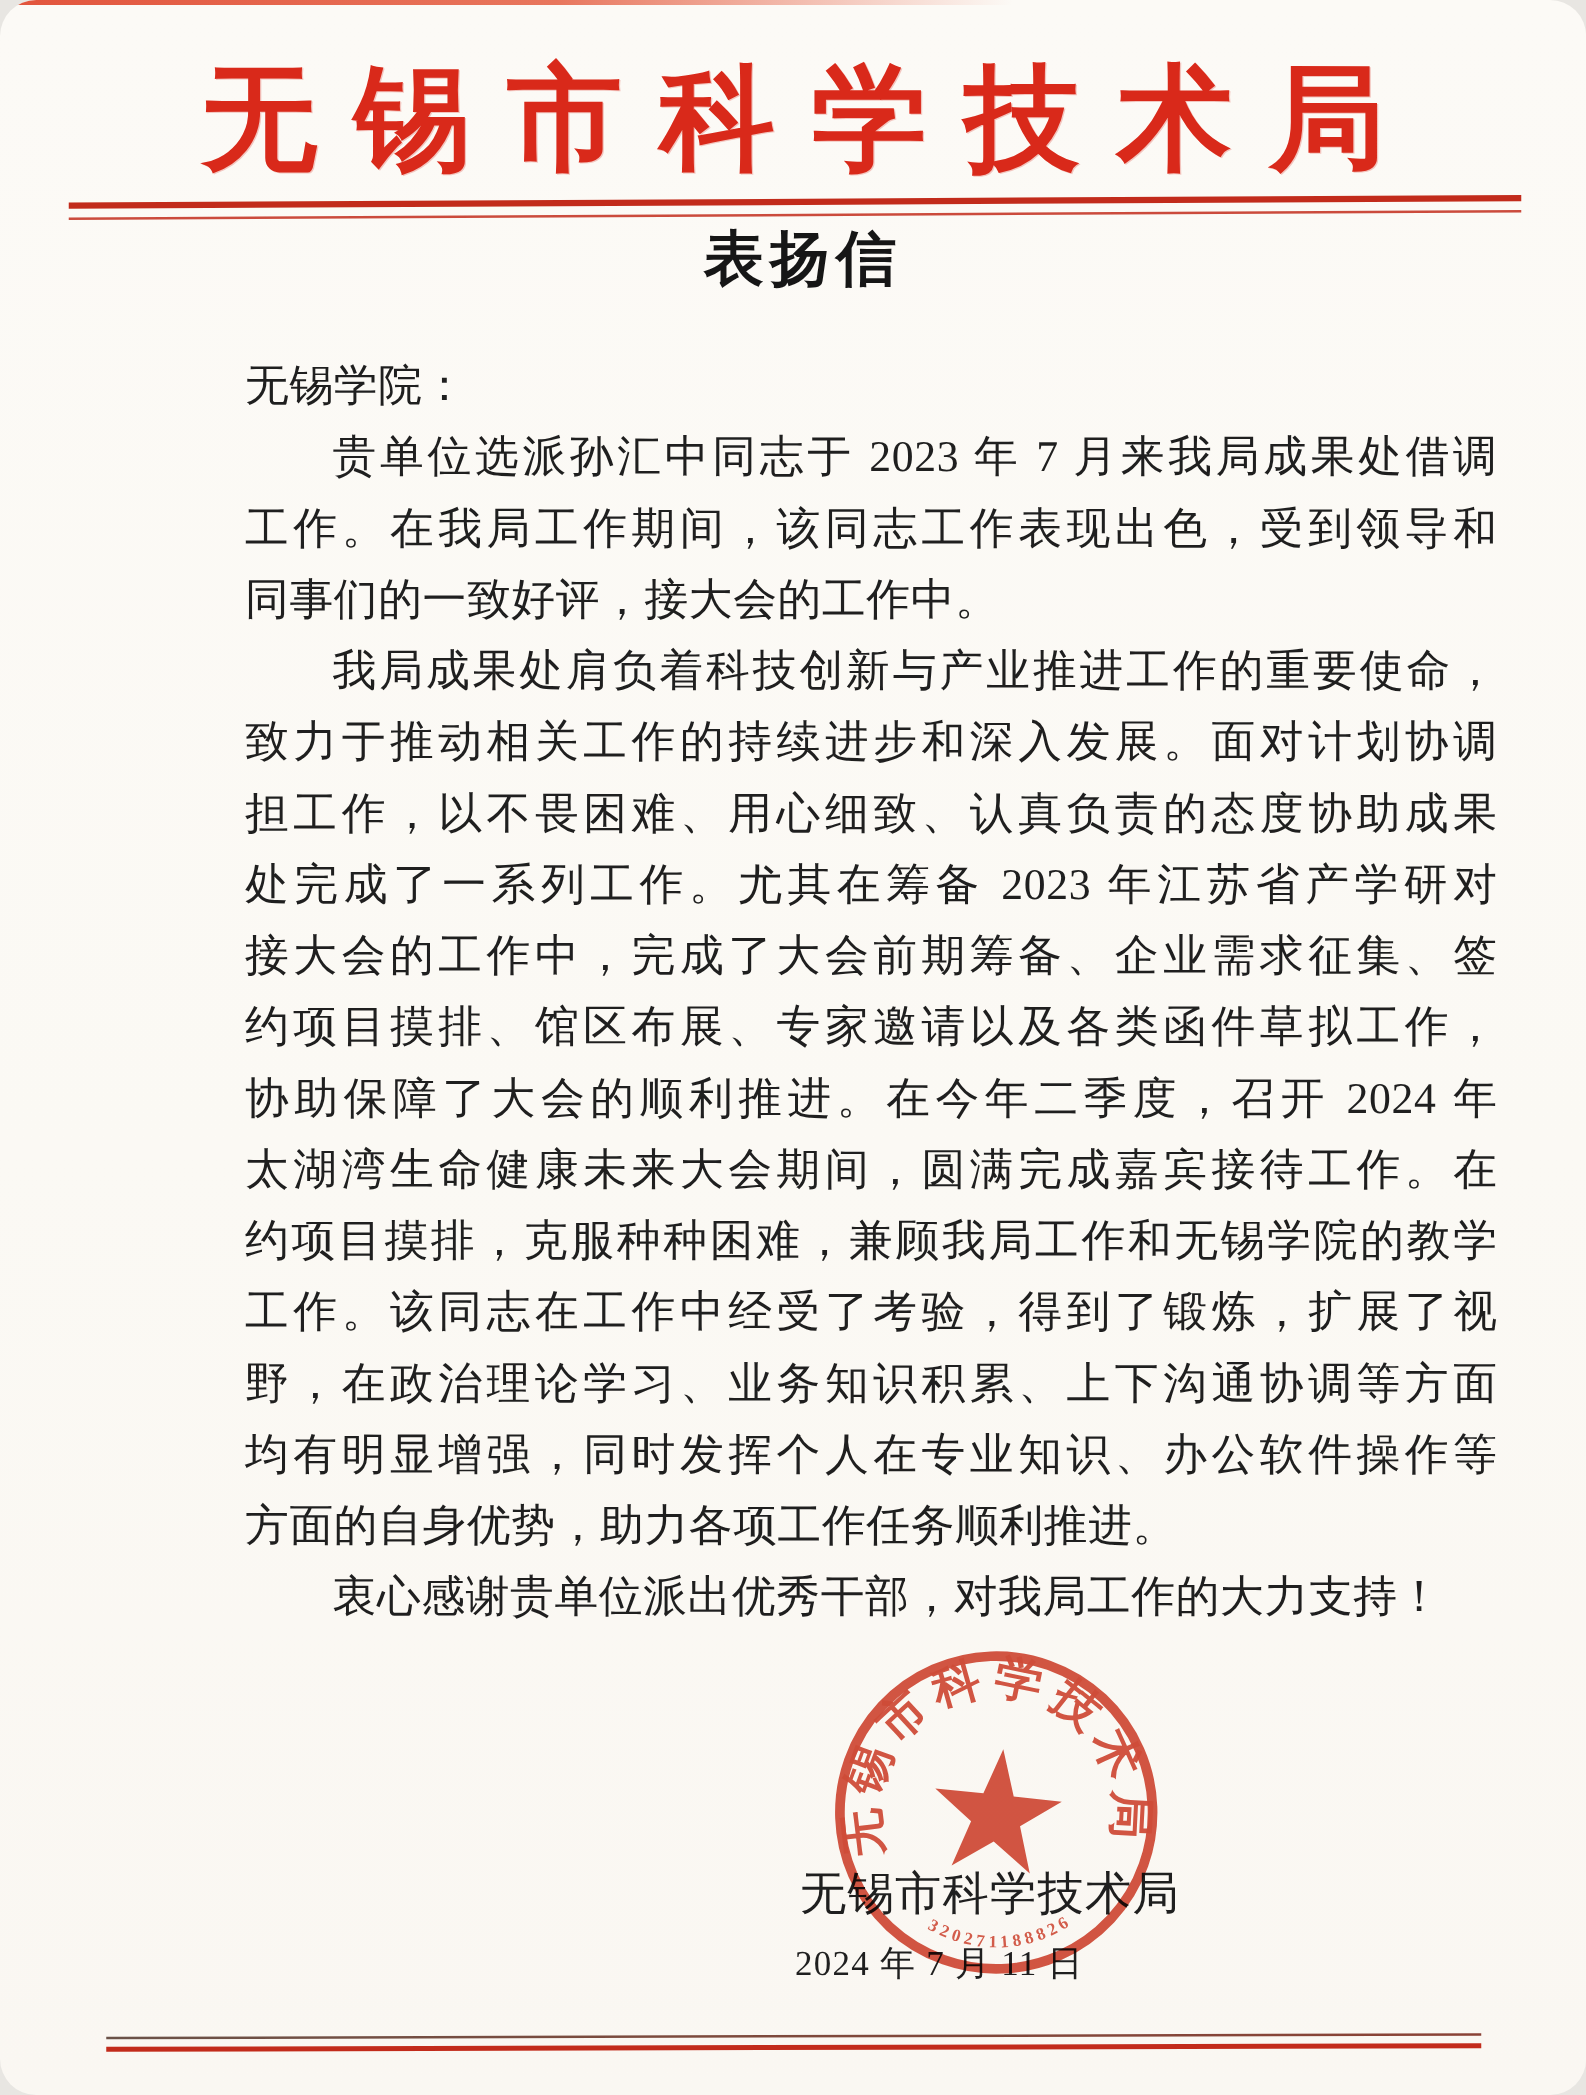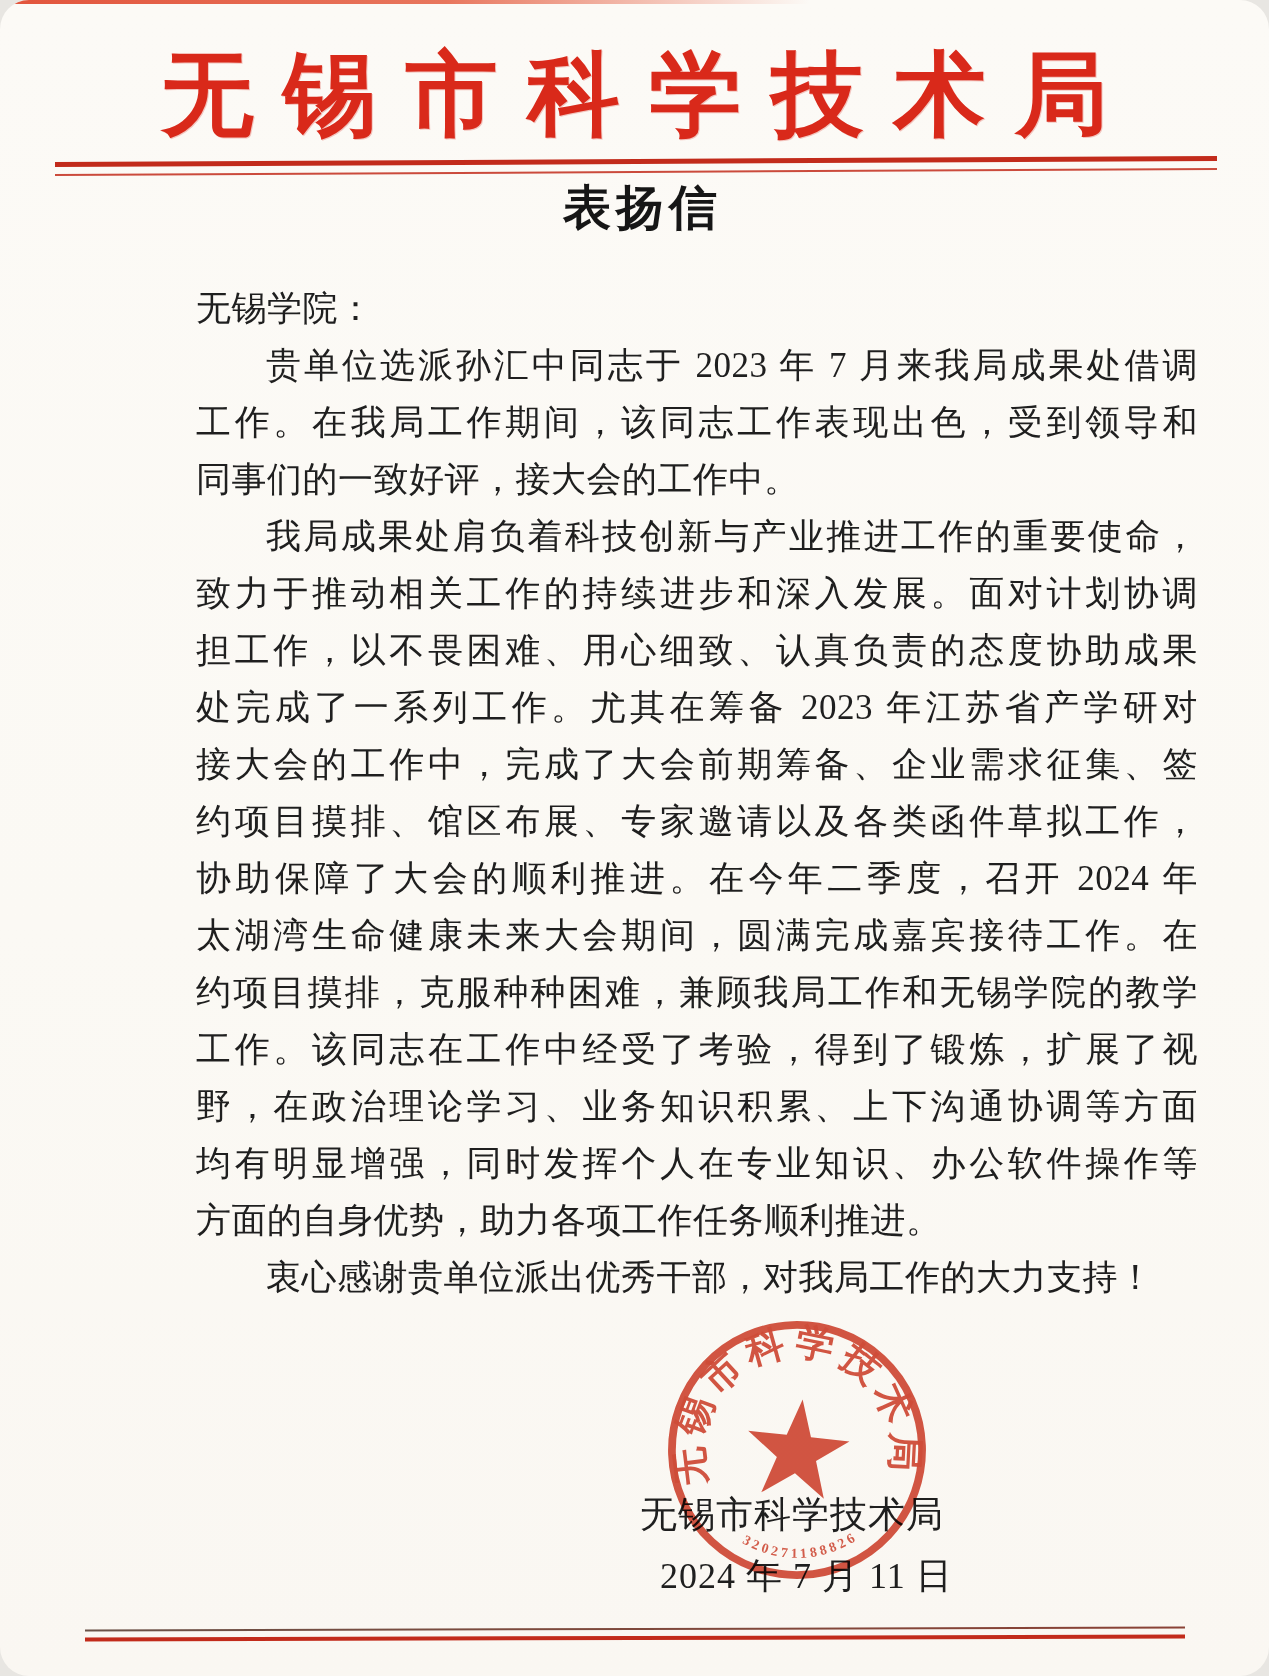--- a/index.html
+++ b/index.html
@@ -50,22 +50,22 @@
     text-align:justify;white-space:nowrap;
     letter-spacing:.5px;
   }
   .line.jl{white-space:normal;text-align:justify;text-align-last:justify;}
   .line.indent{text-indent:2em;}
   .sig-org{
     position:absolute;top:1490px;left:640px;
     font-size:37px;letter-spacing:1px;white-space:nowrap;
   }
   .sig-date{
-    position:absolute;top:1552px;left:660px;
-    font-size:36px;letter-spacing:1px;white-space:nowrap;
+    position:absolute;top:1552px;left:636px;
+    font-size:28px;letter-spacing:1px;white-space:nowrap;
   }
   .footer-line-dark{
     position:absolute;top:1628px;left:85px;width:1100px;height:2px;
     background:linear-gradient(90deg,#6a5248 0%,#7c4a3d 40%,#8a4236 100%);
     transform:rotate(-0.15deg);
   }
   .footer-line-red{
     position:absolute;top:1636px;left:85px;width:1100px;height:4px;
     background:var(--rule-red);
     transform:rotate(-0.15deg);

